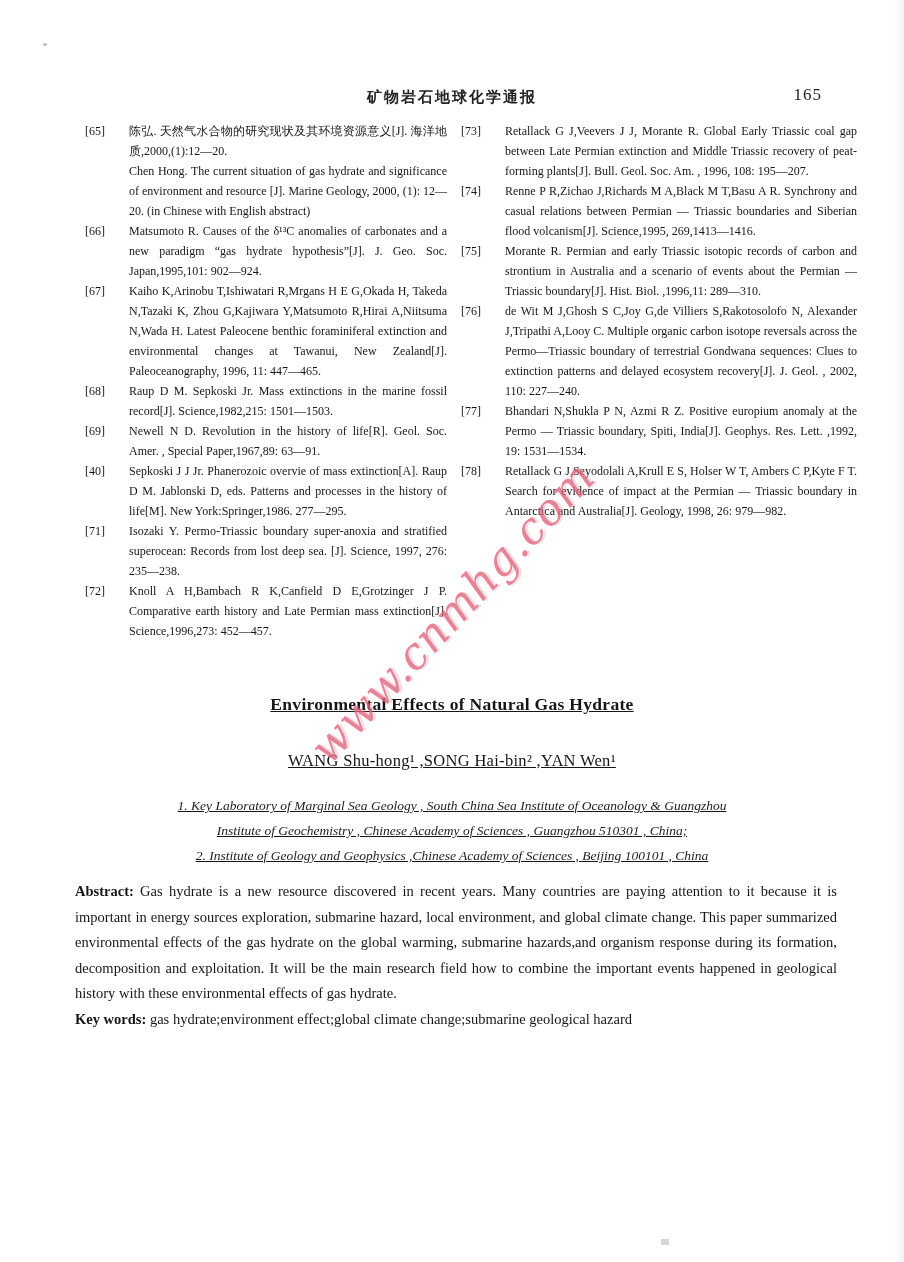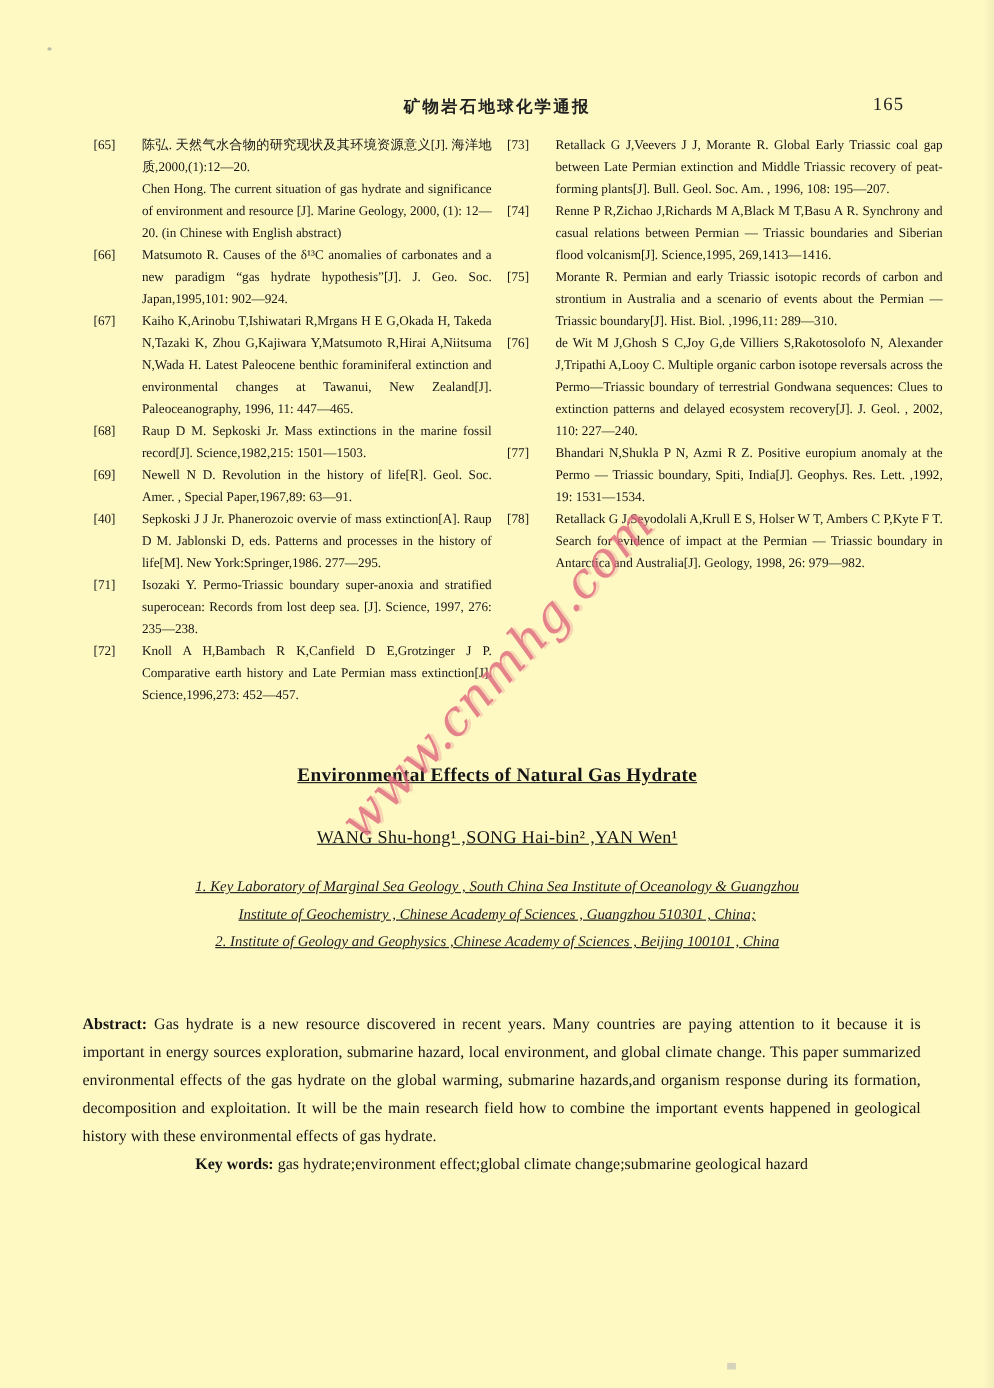--- a/index.html
+++ b/index.html
@@ -1,18 +1,18 @@
 <!DOCTYPE html>
 <html><head>
 <meta charset="utf-8">
 <style>
   html,body { margin:0; padding:0; background:#e8e8e8; }
   .page {
     position:relative; width:904px; height:1262px; margin:0 auto;
-    background:#fef9c3; overflow:hidden;
+    background:#ffffff; overflow:hidden;
     font-family:"Liberation Serif","DejaVu Serif",serif; color:#161616;
   }
   .page::after { 
     content:""; position:absolute; top:0; right:0; width:10px; height:100%;
     background:linear-gradient(to right, rgba(0,0,0,0), rgba(0,0,0,0.05));
     pointer-events:none;
   }
   .header { position:absolute; top:88px; left:0; width:100%; text-align:center; }
   .journal { font-size:15px; font-weight:bold; letter-spacing:2px; color:#222; }
   .pageno { position:absolute; right:82px; top:-3px; font-size:17px; letter-spacing:1px; color:#222; }
@@ -25,23 +25,23 @@
   .ref-col.right { width:396px; }
   .ref { display:flex; }
   .ref-label { width:44px; flex:none; }
   .ref-text { flex:1; text-align:justify; }
 
   .article { position:absolute; top:694px; left:0; width:100%; text-align:center;text-decoration:underline; }
   .title { font-size:17.5px; font-weight:bold; margin:0 0 36px 0; letter-spacing:0.3px; }
   .authors { font-size:16.5px; margin-bottom:22px; letter-spacing:0.3px; }
   .affil { font-style:italic; font-size:13.5px; line-height:25px; color:#1c1c1c; }
 
-  .text-block { position:absolute; top:879px; left:75px; width:762px;margin-top:40px; }
+  .text-block { position:absolute; top:879px; left:75px; width:762px; }
   .abstract { font-size:14.5px; line-height:25.5px; text-align:justify; margin:0; }
-  .keywords { font-size:14.5px; line-height:25.5px; margin:0;text-align:center; }
+  .keywords { font-size:14.5px; line-height:25.5px; margin:0; }
   .lead { font-weight:bold; }
 
   .watermark {
     position:absolute; left:452px; top:612px;
     transform:translate(-50%,-50%) rotate(-47deg);
     font-size:44px; font-style:italic; letter-spacing:1px; white-space:nowrap;
     font-family:"DejaVu Serif","Liberation Serif",serif;
     opacity:0.8; text-shadow:2px 2px 0 rgba(224,106,128,0.30);
     pointer-events:none;
   }

